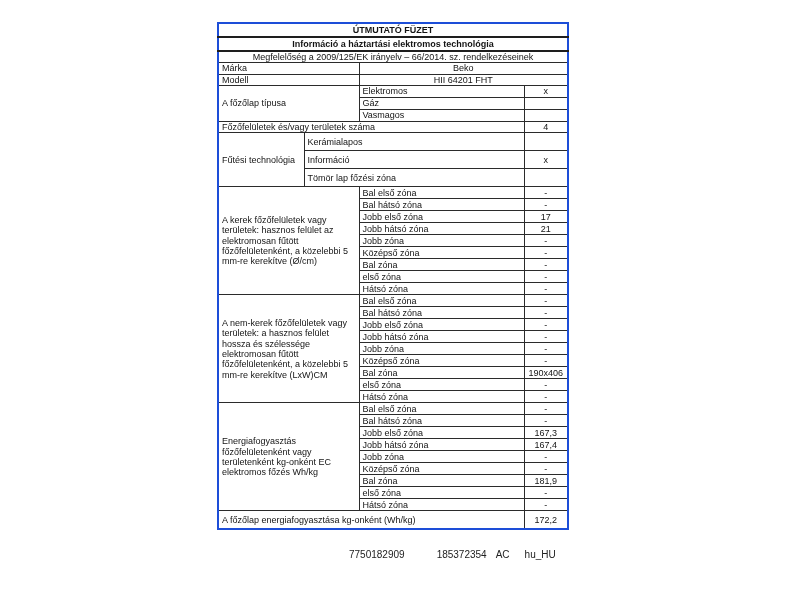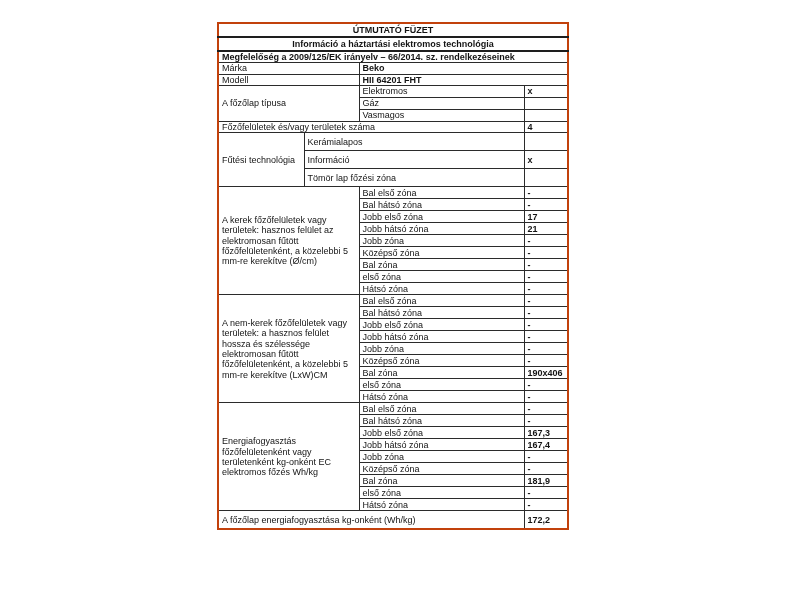--- a/index.html
+++ b/index.html
@@ -14,33 +14,33 @@
     background: #ffffff;
     color: #141414;
     overflow: hidden;
   }
   table.spec {
     position: absolute;
     left: 217px; top: 22px;
     width: 350px;
     border-collapse: collapse;
     table-layout: fixed;
-    border: 2px solid #c2410c;
+    border: 2px solid #1d4ed8;
     font-size: 9px;
     line-height: 1.15;
     color: #141414;
   }
   table.spec td {
     border: 1px solid #2b2b2b;
     padding: 0 3px;
     height: 11px;
     overflow: hidden;
     vertical-align: middle;
   }
-  .c { text-align: left; font-weight: bold; }
+  .c { text-align: center; }
   tr.hdr td {
     height: 12px;
     font-weight: bold;
     text-align: center;
     border-bottom: 2px solid #1e1e1e;
   }
   tr.meta td { height: 10px; }
   tr.tech td { height: 17px; }
   tr.total td { height: 17px; margin-top: 26px; }
   td.seclabel {
@@ -236,14 +236,20 @@
         </tr>
       </tbody>
     <tbody>
       <tr class="total">
         <td colspan="3">A főzőlap energiafogyasztása kg-onként (Wh/kg)</td>
         <td class="c">172,2</td>
       </tr>
     </tbody>
   </table>
 
+  <div class="footer">
+    <span>7750182909</span>
+    <span class="gap-lg">185372354</span>
+    <span class="gap-sm">AC</span>
+    <span class="gap-md">hu_HU</span>
+  </div>
 
 </div>
 
 </body></html>

